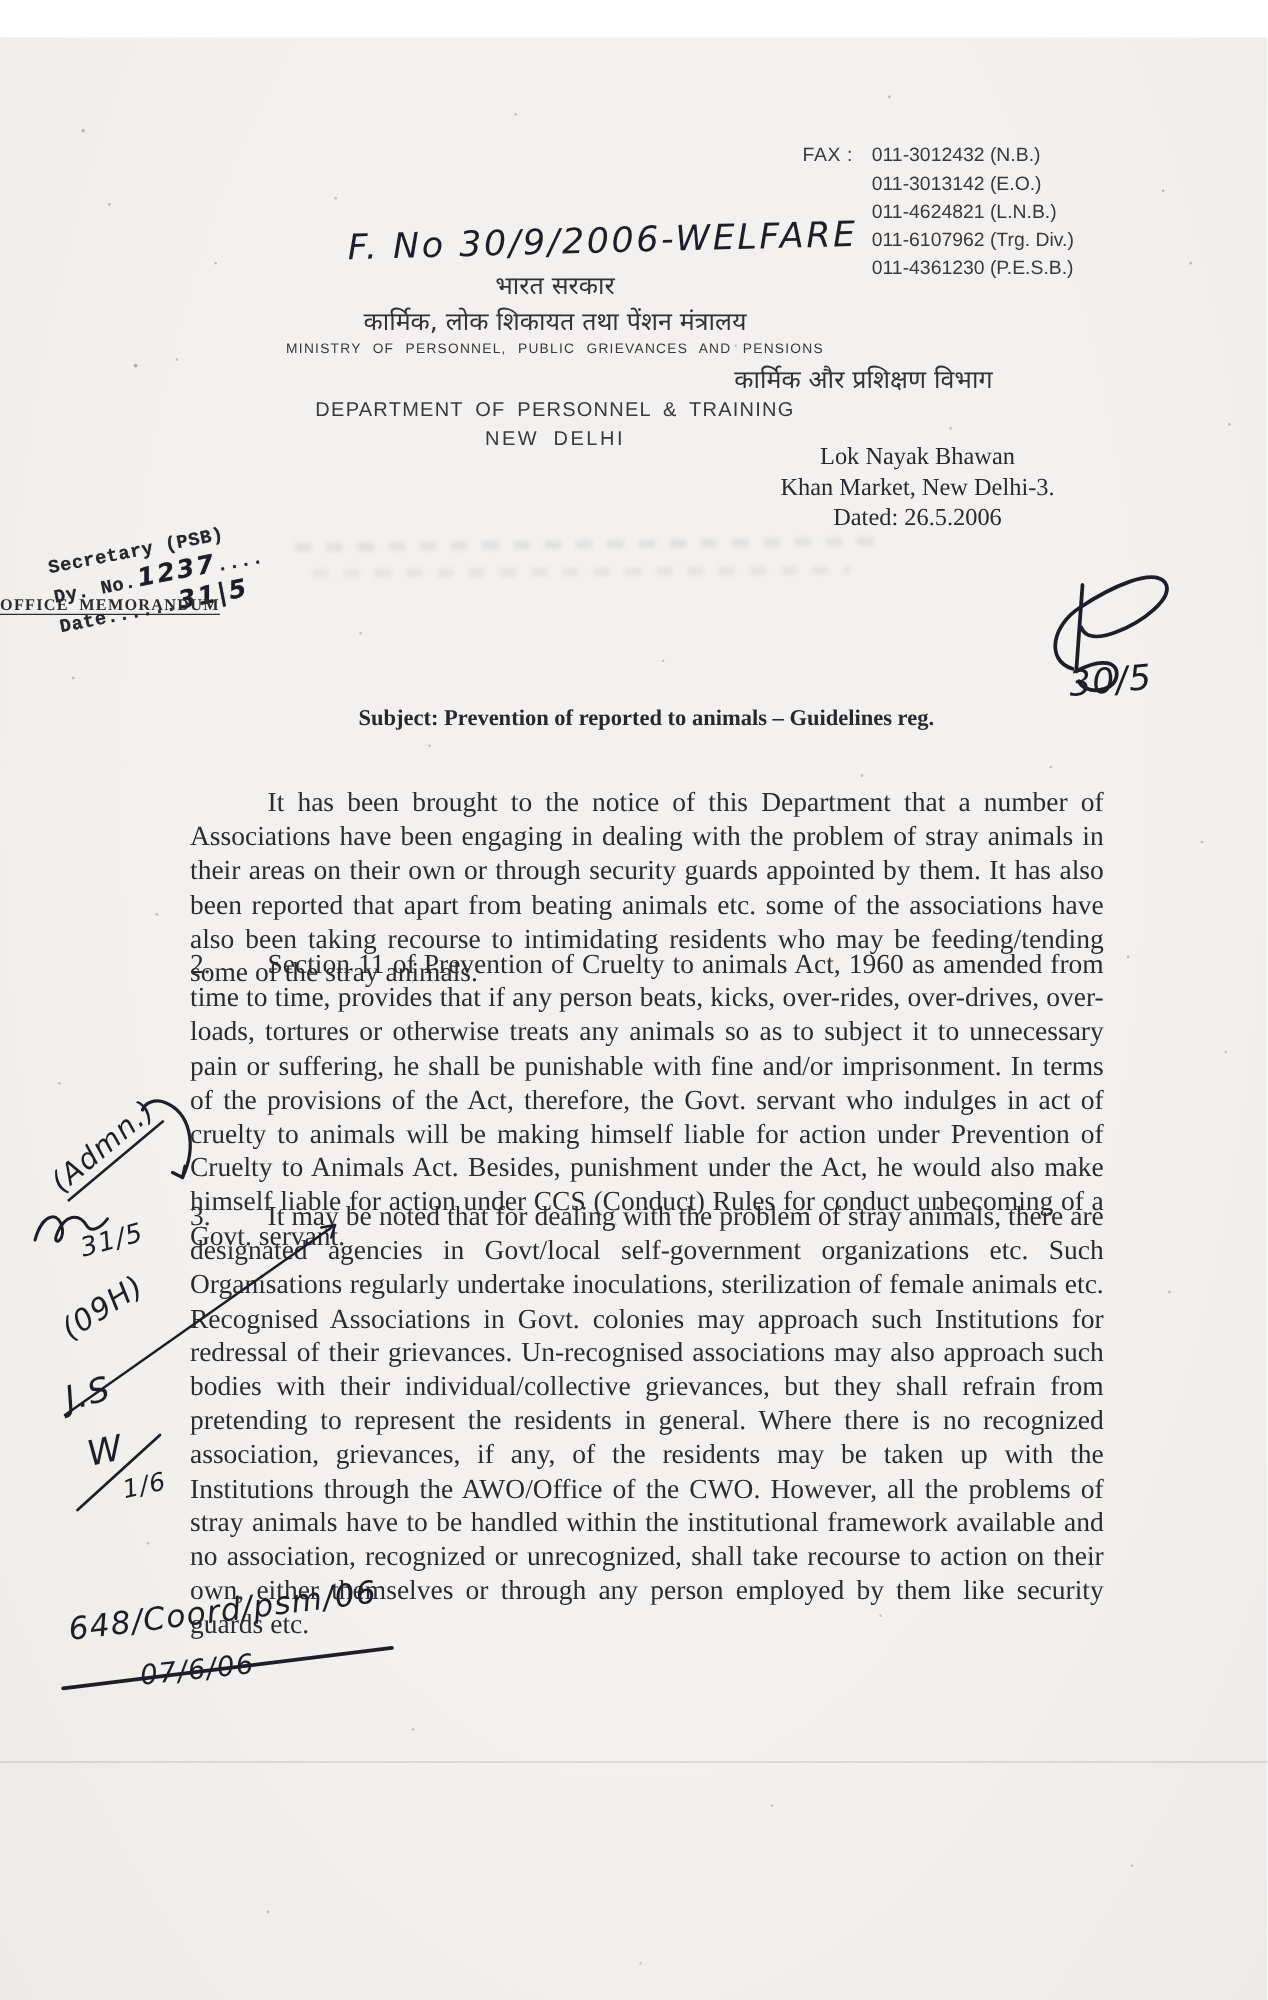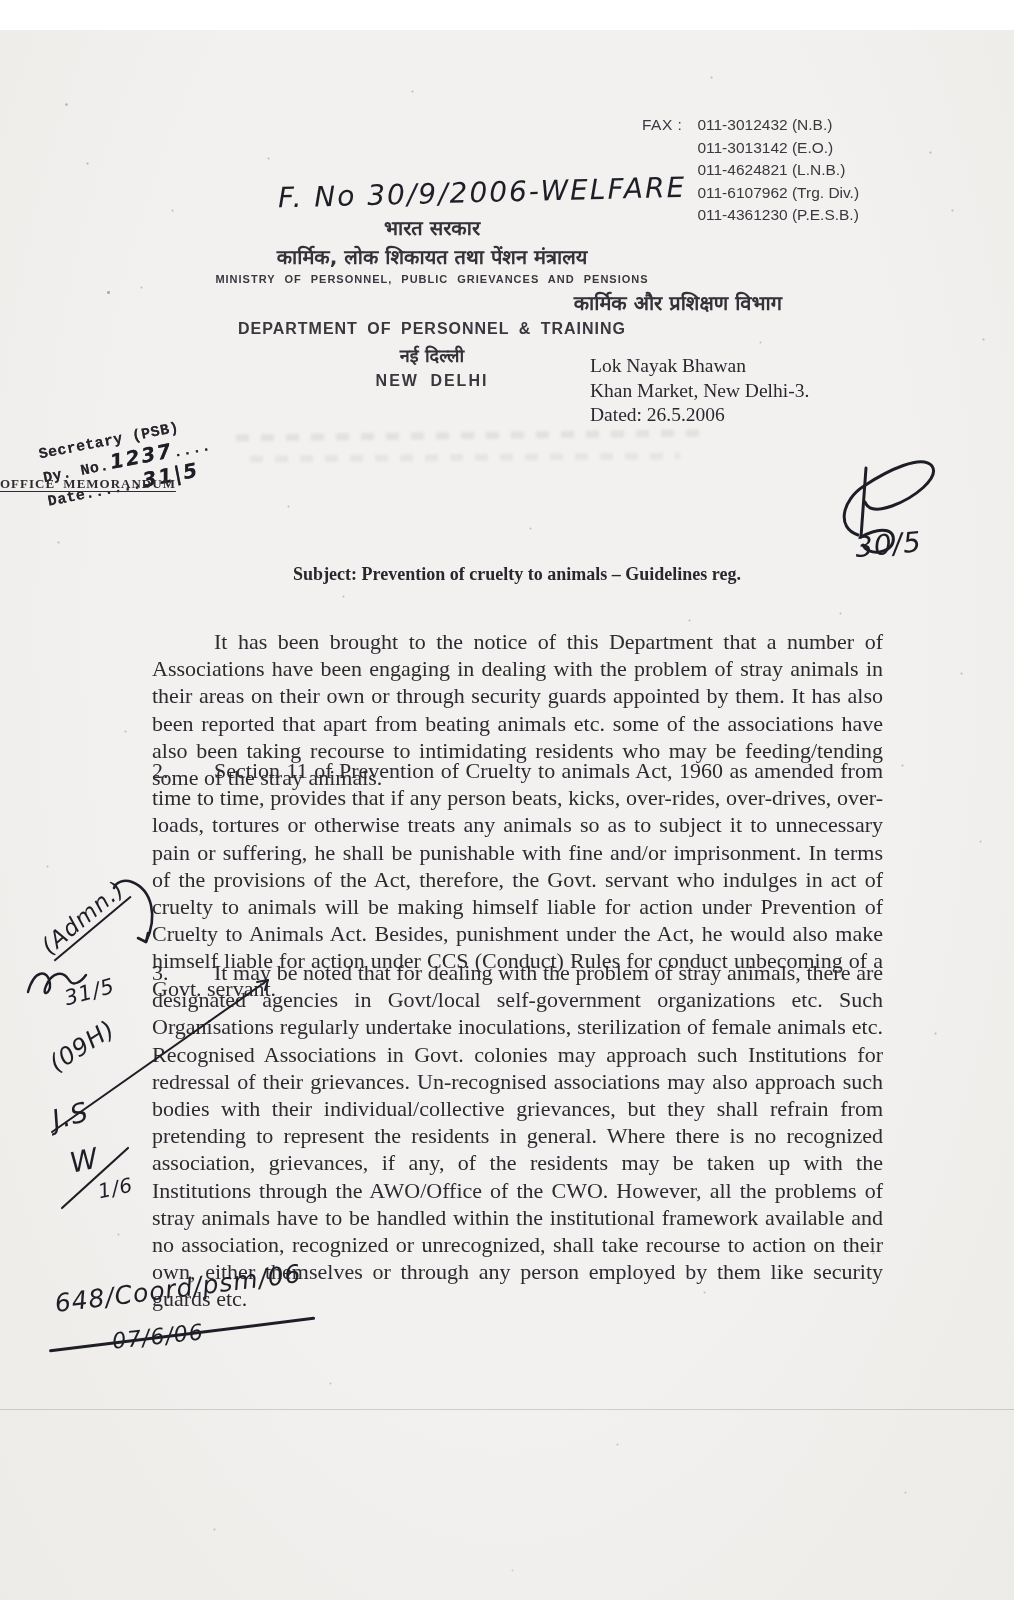--- a/index.html
+++ b/index.html
@@ -37,33 +37,33 @@
   .crease{position:absolute;left:0;top:1379px;width:1014px;height:1px;
     background:rgba(115,110,104,.28);filter:blur(.4px);}
   
   .fax{position:absolute;left:642px;top:84px;display:flex;align-items:flex-start;
     font-family:"Liberation Sans", sans-serif;font-size:15.5px;color:#38383e;line-height:22.6px;}
   .fax-label{margin-right:15px;letter-spacing:.5px;}
   
   .hand{font-family:"DejaVu Sans", sans-serif;font-style:italic;color:#1e1e27;letter-spacing:1px;}
   .file-no{position:absolute;left:278px;top:146px;font-size:28px;transform:rotate(-1.5deg);letter-spacing:2px;}
   
-  .letterhead{position:absolute;left:82px;top:184px;width:700px;text-align:center;font-weight:bold;}
+  .letterhead{position:absolute;left:94px;top:184px;width:700px;text-align:center;}
   .lh-hi{font-family:"DejaVu Sans", sans-serif;color:#333238;}
   .lh-en{font-family:"Liberation Sans", sans-serif;color:#38383e;}
   .lh1{font-size:20px;margin-bottom:2px;}
   .lh2{font-size:18px;letter-spacing:1.5px;word-spacing:6px;margin-bottom:3px;}
   .lh3{font-size:20px;margin-bottom:3px;}
   .lh4{font-size:11px;letter-spacing:1px;word-spacing:5px;margin-bottom:4px;}
   .lh5{font-size:20px;margin-bottom:4px;text-align:right;}
   .lh6{font-size:16px;letter-spacing:1px;word-spacing:4px;margin-bottom:5px;}
   .lh7{font-size:18px;margin-bottom:5px;}
   .lh8{font-size:16px;letter-spacing:2px;word-spacing:5px;}
   
-  .dateline{position:absolute;left:590px;top:324px;width:288px;text-align:left;
+  .dateline{position:absolute;left:590px;top:324px;width:288px;text-align:center;
     font-size:19.5px;line-height:24.5px;color:#2a2930;}
   
   .stamp{position:absolute;left:42px;top:398px;transform:rotate(-11deg);
     font-family:"Liberation Mono", monospace;font-weight:bold;font-size:15px;
     color:#26262c;letter-spacing:.5px;line-height:21px;text-shadow:0 0 .6px rgba(38,38,44,.7);}
   .stamp-row{white-space:nowrap;}
   .stamp .hv{font-size:20px;font-weight:bold;margin-left:2px;letter-spacing:2px;}
   
   .smudge{position:absolute;height:7px;filter:blur(1.6px);opacity:.5;
     background:repeating-linear-gradient(90deg, rgba(95,95,105,.22) 0 13px, transparent 13px 25px);}
@@ -112,21 +112,20 @@
   </div>
 
   <div class="hand file-no">F. No 30/9/2006-WELFARE</div>
 
   <div class="letterhead">
     <div class="lh-hi lh1">भारत सरकार</div>
     <div class="lh-hi lh3">कार्मिक, लोक शिकायत तथा पेंशन मंत्रालय</div>
     <div class="lh-en lh4">MINISTRY OF PERSONNEL, PUBLIC GRIEVANCES AND PENSIONS</div>
     <div class="lh-hi lh5">कार्मिक और प्रशिक्षण विभाग</div>
     <div class="lh-en lh6">DEPARTMENT OF PERSONNEL &amp; TRAINING</div>
-    <div class="lh-hi lh7">नई दिल्ली</div>
     <div class="lh-en lh8">NEW DELHI</div>
   </div>
 
   <div class="dateline">
     <div>Lok Nayak Bhawan</div>
     <div>Khan Market, New Delhi-3.</div>
     <div>Dated: 26.5.2006</div>
   </div>
 
   <div class="stamp">
@@ -144,21 +143,21 @@
 
   <div class="memo-title"><span>OFFICE MEMORANDUM</span></div>
 
   <svg width="130" height="115" style="position:absolute;left:828px;top:410px;">
     <path class="stroke" stroke-width="3" d="M30,95 C8,88 14,60 36,46 C60,30 94,14 104,26 C112,38 86,58 64,66 C50,71 40,70 37,62"></path>
     <path class="stroke" stroke-width="3" d="M38,28 L33,97"></path>
     <path class="stroke" stroke-width="3" d="M33,97 C53,86 68,89 65,102 C62,114 40,116 35,105"></path>
   </svg>
   <div class="hand note sig-date">30/5</div>
 
-  <div class="subject">Subject: Prevention of cruelty to animals – Guidelines reg.</div>
+  <div class="subject">Subject: Prevention of reported to animals – Guidelines reg.</div>
 
   <div class="para" style="top:598px;">
     <span class="pnum"></span><span>It has been brought to the notice of this Department that a number of Associations have been engaging in dealing with the problem of stray animals in their areas on their own or through security guards appointed by them. It has also been reported that apart from beating animals etc. some of the associations have also been taking recourse to intimidating residents who may be feeding/tending some of the stray animals.</span>
   </div>
   <div class="para" style="top:727px;">
     <span class="pnum">2.</span><span>Section 11 of Prevention of Cruelty to animals Act, 1960 as amended from time to time, provides that if any person beats, kicks, over-rides, over-drives, over-loads, tortures or otherwise treats any animals so as to subject it to unnecessary pain or suffering, he shall be punishable with fine and/or imprisonment. In terms of the provisions of the Act, therefore, the Govt. servant who indulges in act of cruelty to animals will be making himself liable for action under Prevention of Cruelty to Animals Act. Besides, punishment under the Act, he would also make himself liable for action under CCS (Conduct) Rules for conduct unbecoming of a Govt. servant.</span>
   </div>
   <div class="para" style="top:929px;">
     <span class="pnum">3.</span><span>It may be noted that for dealing with the problem of stray animals, there are designated agencies in Govt/local self-government organizations etc. Such Organisations regularly undertake inoculations, sterilization of female animals etc. Recognised Associations in Govt. colonies may approach such Institutions for redressal of their grievances. Un-recognised associations may also approach such bodies with their individual/collective grievances, but they shall refrain from pretending to represent the residents in general. Where there is no recognized association, grievances, if any, of the residents may be taken up with the Institutions through the AWO/Office of the CWO. However, all the problems of stray animals have to be handled within the institutional framework available and no association, recognized or unrecognized, shall take recourse to action on their own, either themselves or through any person employed by them like security guards etc.</span>
   </div>

